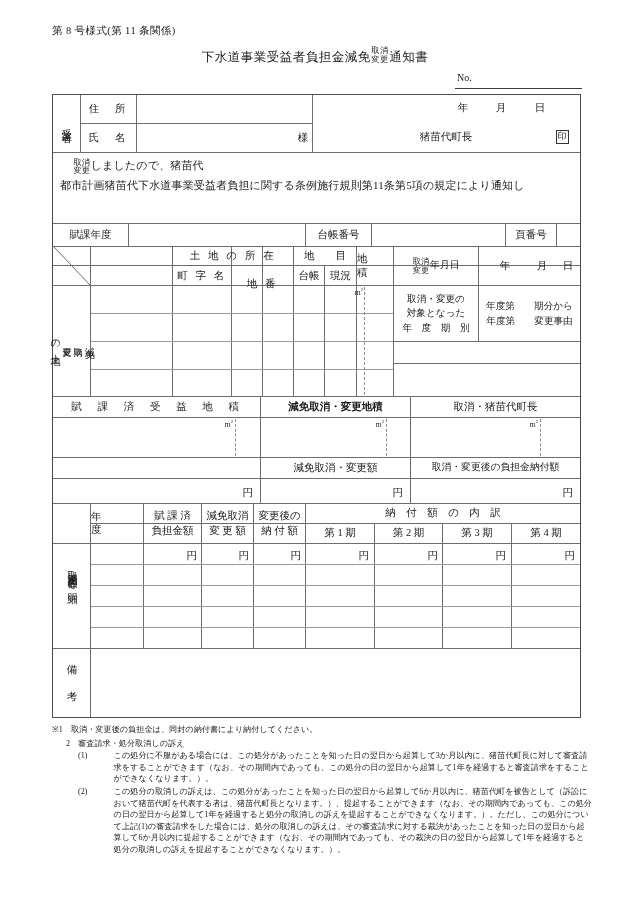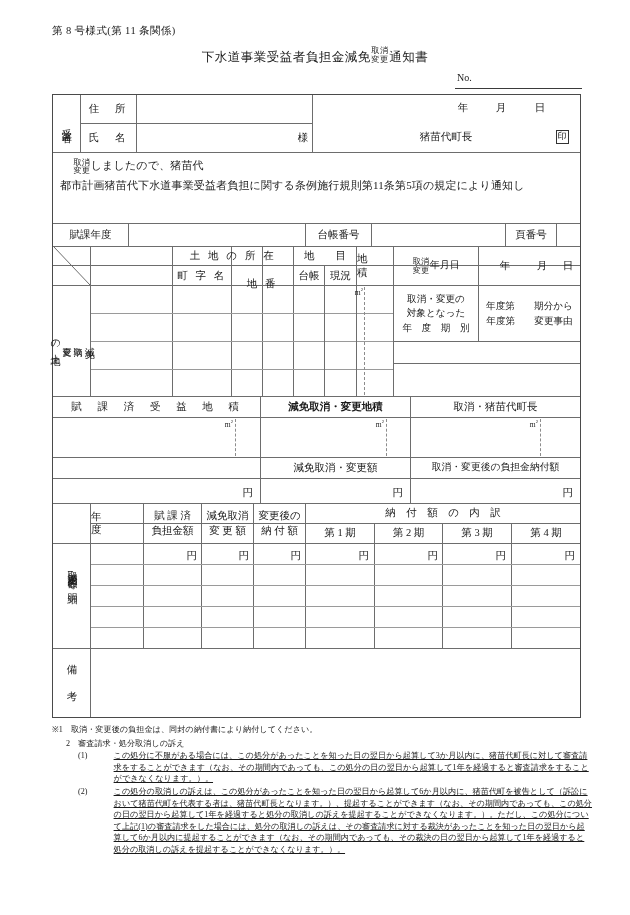--- a/index.html
+++ b/index.html
@@ -64,21 +64,21 @@
   .diag svg{display:block;}
 
   
   .notes{position:absolute;left:52px;top:724px;width:540px;
          font-size:8.1px;line-height:11.6px;letter-spacing:.05px;}
   .note-row{display:flex;}
   .note-mark{flex:0 0 auto;white-space:pre;}
   .note-txt{flex:1 1 auto;}
   .indent1{padding-left:14px;}
   .indent2{padding-left:26px;}
-  .hang{padding-left:20px;text-indent:-20px;text-decoration:underline;}
+  .hang{padding-left:20px;text-indent:-20px;}
   .m2{font-size:7.5px;}
   sup{font-size:.62em;vertical-align:super;}
 </style>
 </head>
 <body>
 
 <div class="page">
 
   <div class="form-no">第 8 号様式(第 11 条関係)</div>
 

